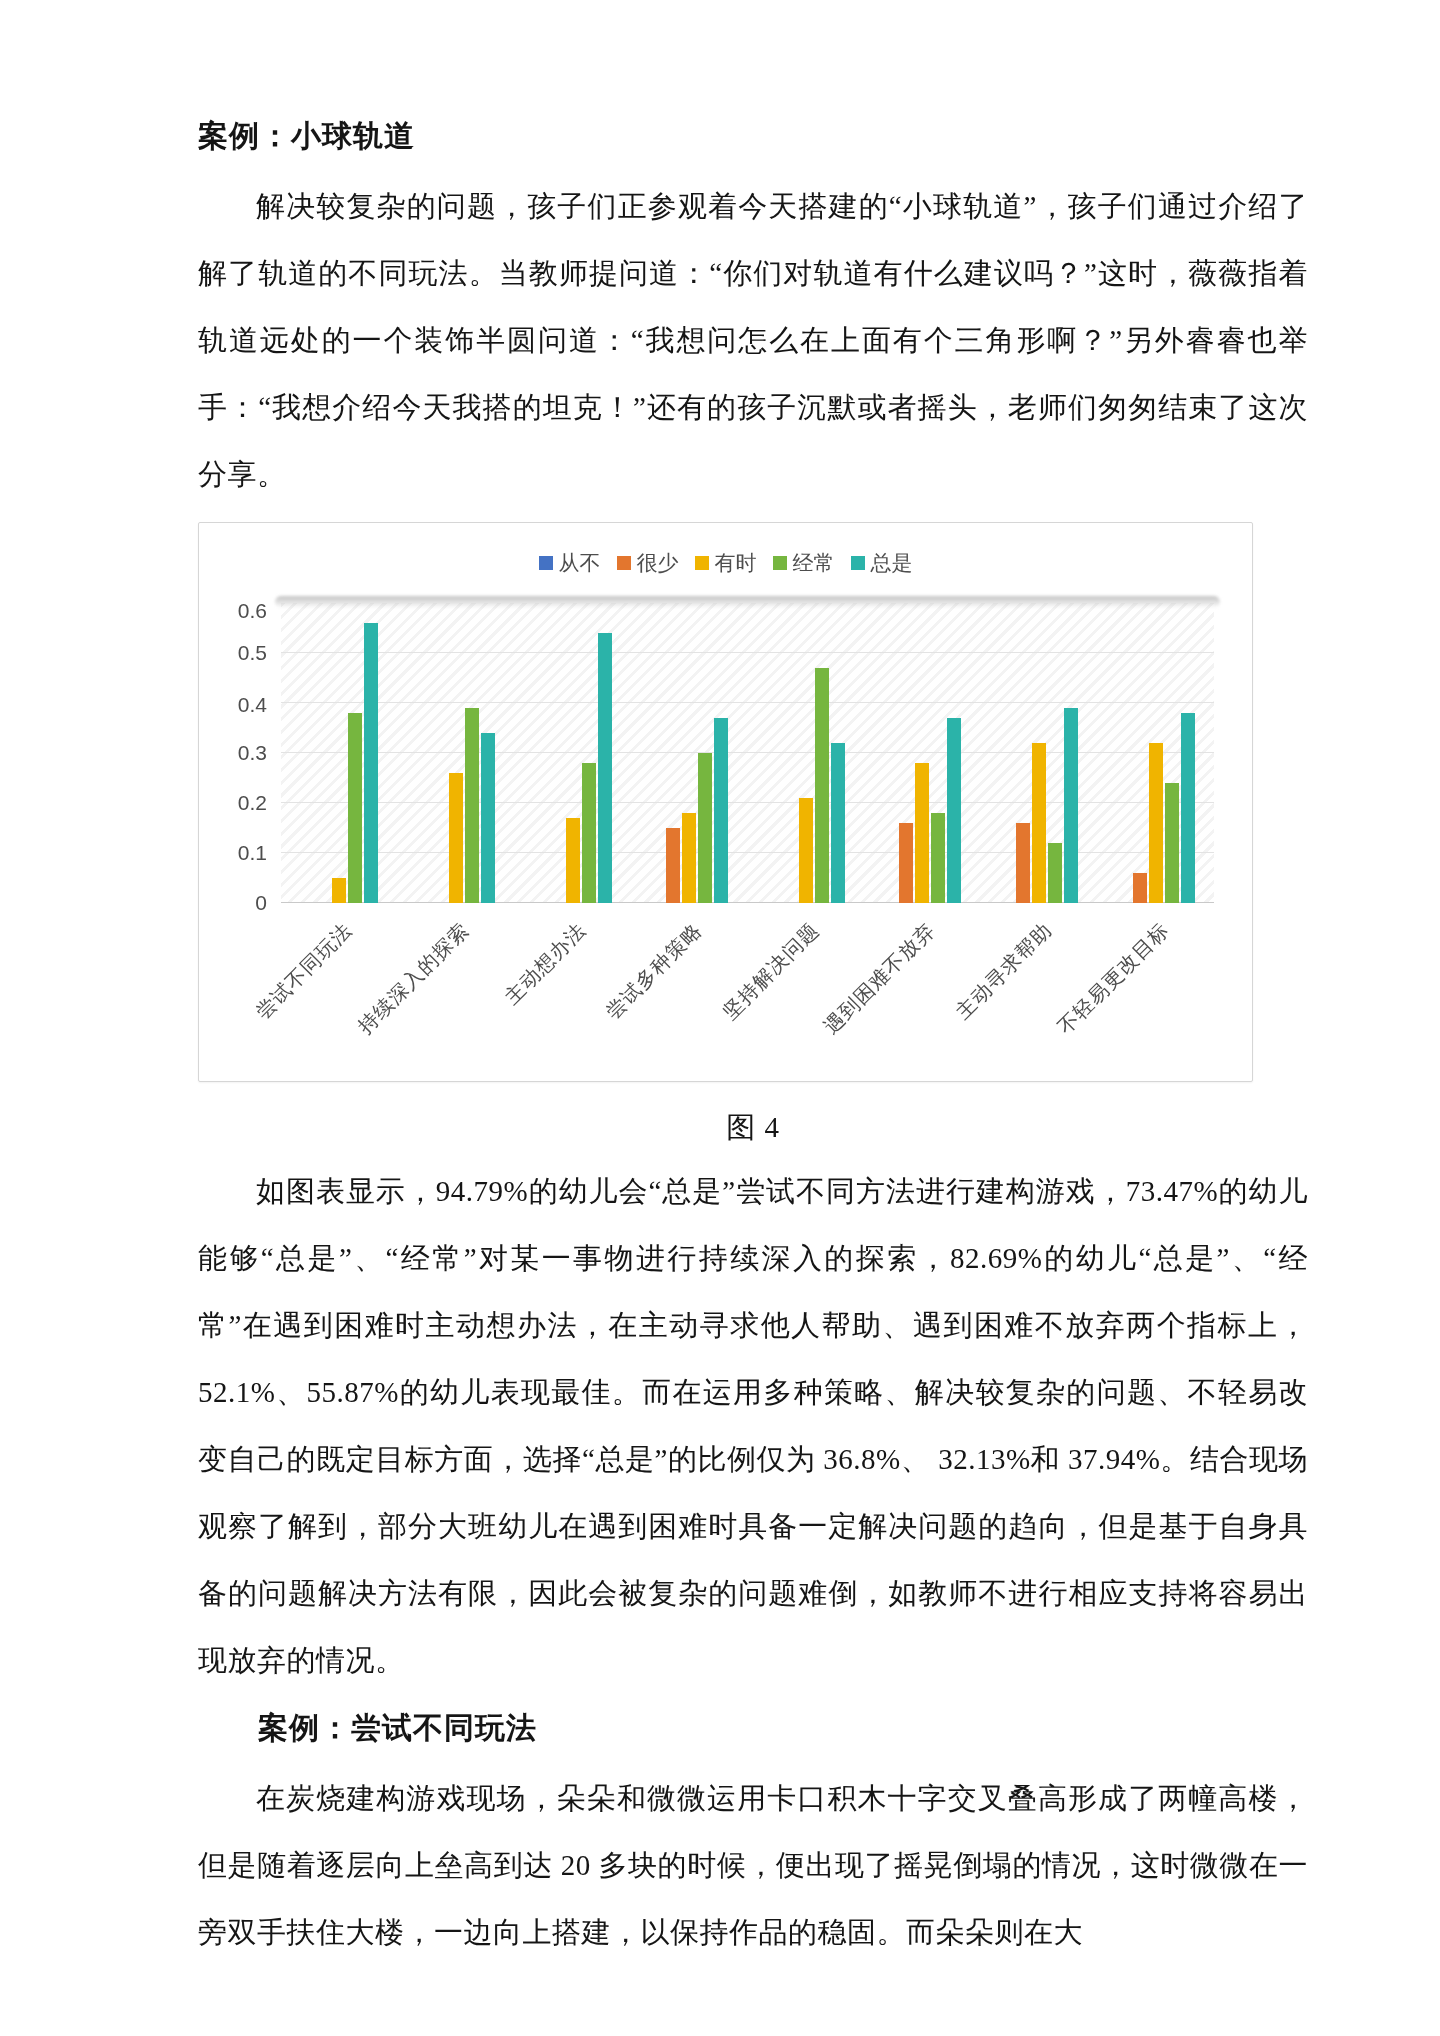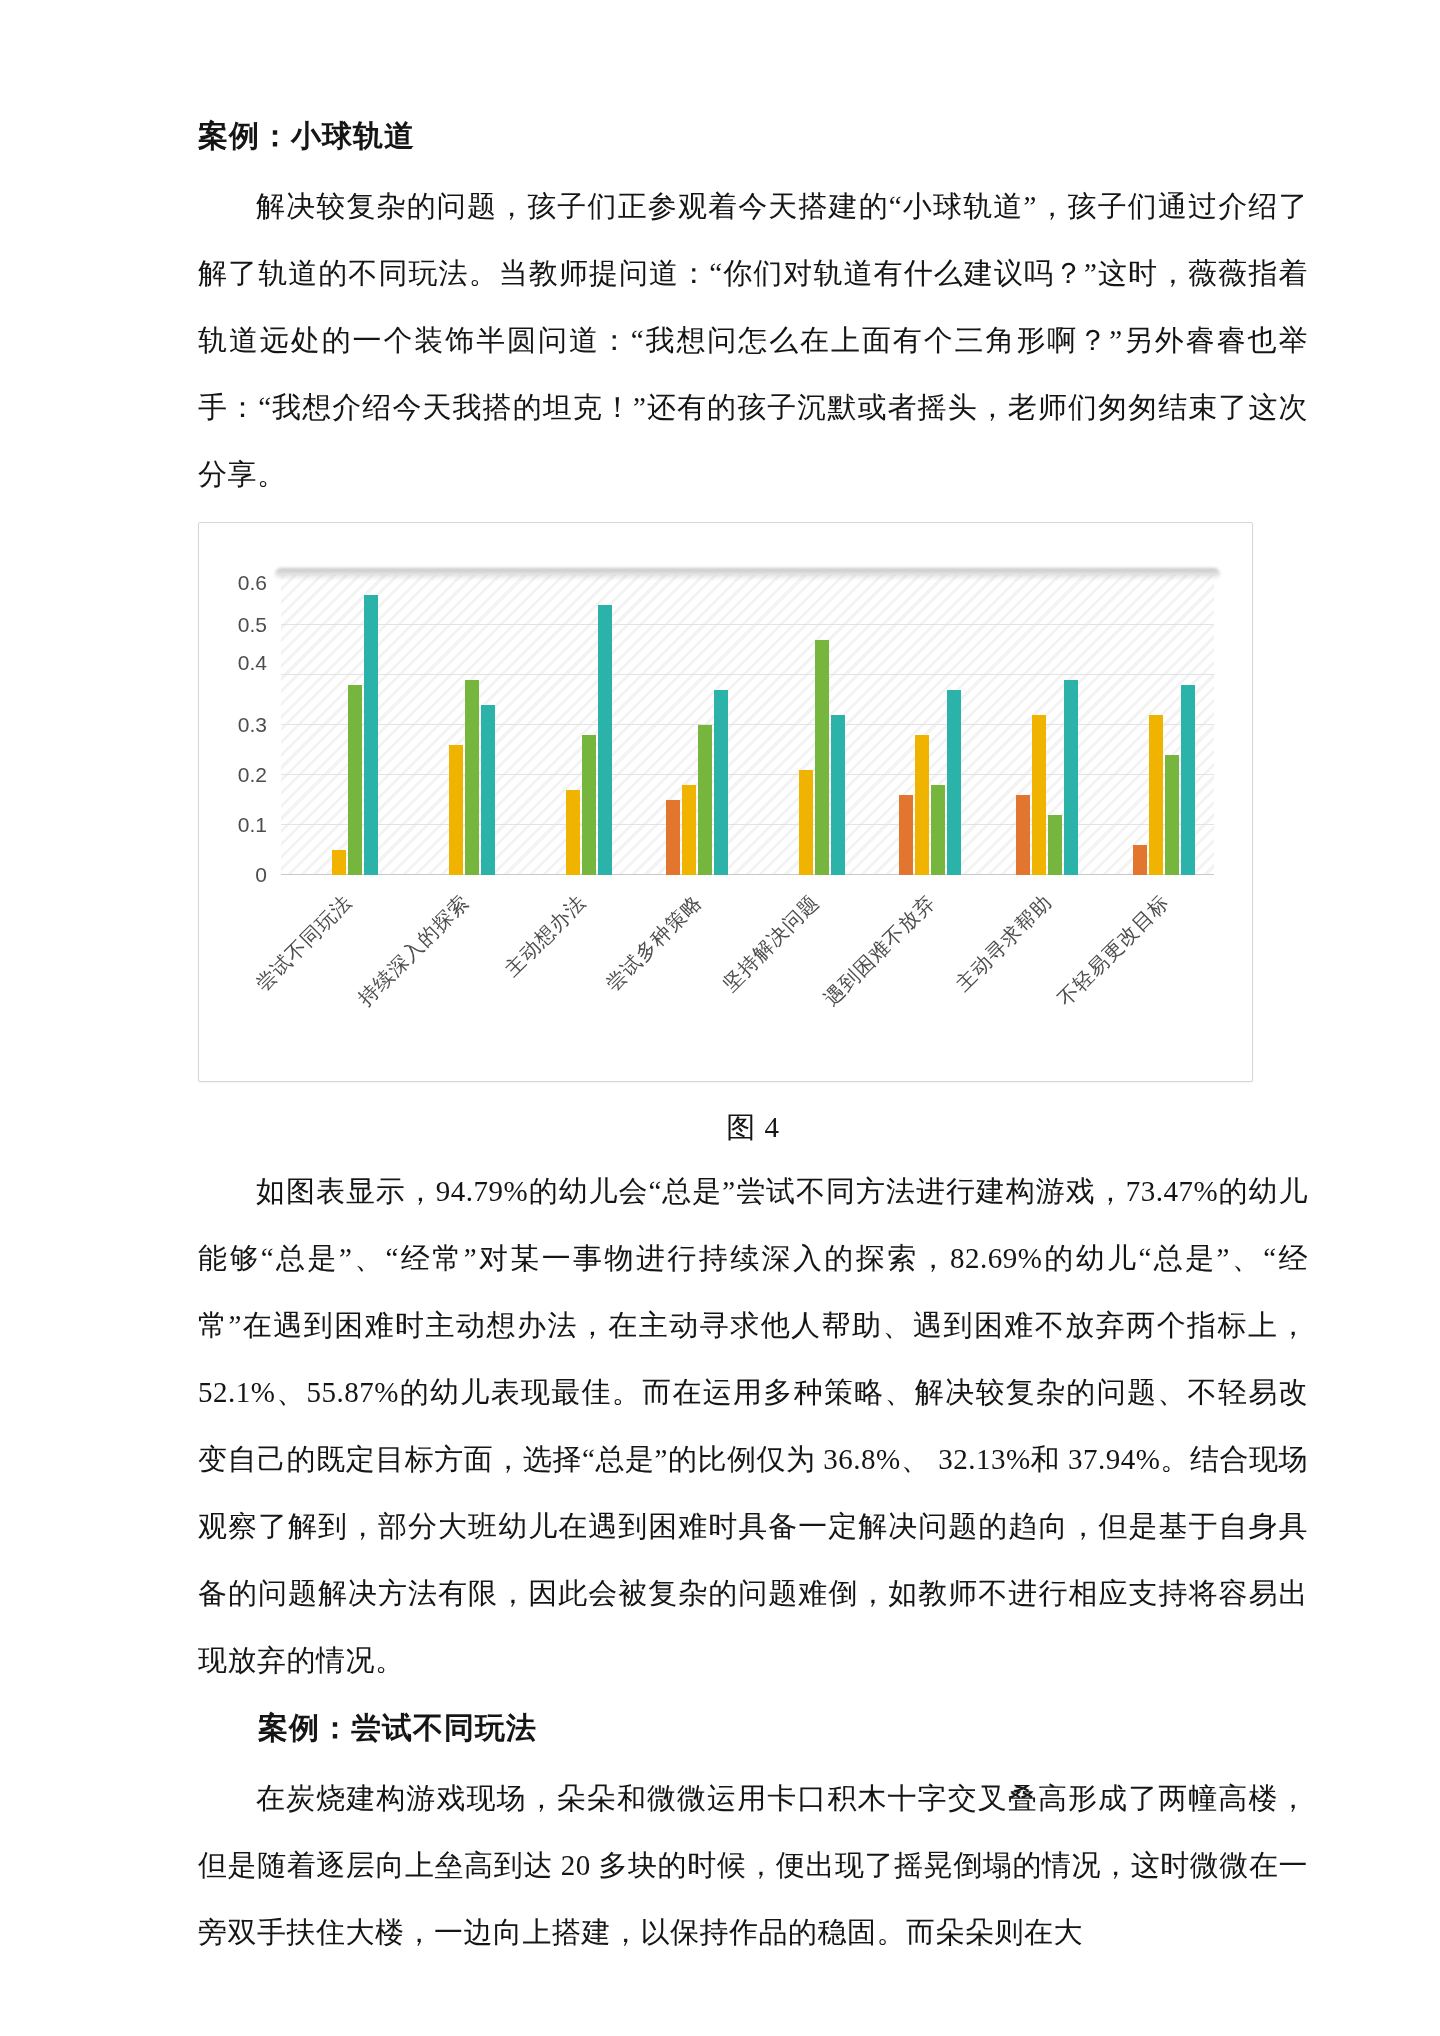--- a/index.html
+++ b/index.html
@@ -83,32 +83,54 @@
 
 <div class="page">
   <div class="content">
 
     <div class="h-case">案例：小球轨道</div>
 
     <div class="para">解决较复杂的问题，孩子们正参观着今天搭建的“小球轨道”，孩子们通过介绍了解了轨道的不同玩法。当教师提问道：“你们对轨道有什么建议吗？”这时，薇薇指着轨道远处的一个装饰半圆问道：“我想问怎么在上面有个三角形啊？”另外睿睿也举手：“我想介绍今天我搭的坦克！”还有的孩子沉默或者摇头，老师们匆匆结束了这次分享。</div>
 
 
     <div class="chart-box">
+      <div class="legend" id="legend">
+          <span class="legend-item">
+            <span class="legend-swatch" style="background: rgb(68, 114, 196);"></span>
+            <span>从不</span>
+          </span>
+          <span class="legend-item">
+            <span class="legend-swatch" style="background: rgb(227, 118, 46);"></span>
+            <span>很少</span>
+          </span>
+          <span class="legend-item">
+            <span class="legend-swatch" style="background: rgb(240, 180, 0);"></span>
+            <span>有时</span>
+          </span>
+          <span class="legend-item">
+            <span class="legend-swatch" style="background: rgb(118, 182, 63);"></span>
+            <span>经常</span>
+          </span>
+          <span class="legend-item">
+            <span class="legend-swatch" style="background: rgb(43, 179, 169);"></span>
+            <span>总是</span>
+          </span>
+        </div>
       <div class="plot" id="plot">
         <div class="plot-topshadow"></div>
       <div class="gridline zero" style="bottom: 0px;"></div>
           <div class="ytick" style="bottom: 0px;">0</div>
           <div class="gridline" style="bottom: 50px;"></div>
           <div class="ytick" style="bottom: 50px;">0.1</div>
           <div class="gridline" style="bottom: 100px;"></div>
           <div class="ytick" style="bottom: 100px;">0.2</div>
           <div class="gridline" style="bottom: 150px;"></div>
           <div class="ytick" style="bottom: 150px;">0.3</div>
           <div class="gridline" style="bottom: 200px;"></div>
-          <div class="ytick" style="bottom: 212px;">0.4</div>
+          <div class="ytick" style="bottom: 198px;">0.4</div>
           <div class="gridline" style="bottom: 250px;"></div>
           <div class="ytick" style="bottom: 250px;">0.5</div>
           <div class="gridline" style="bottom: 300px;"></div>
           <div class="ytick" style="bottom: 292px;">0.6</div>
           <div class="groups">
             <div class="group">
               <div class="bar" style="height: 0px; background: rgb(68, 114, 196);"></div>
               <div class="bar" style="height: 0px; background: rgb(227, 118, 46);"></div>
               <div class="bar" style="height: 25px; background: rgb(240, 180, 0);"></div>
               <div class="bar" style="height: 190px; background: rgb(118, 182, 63);"></div>

